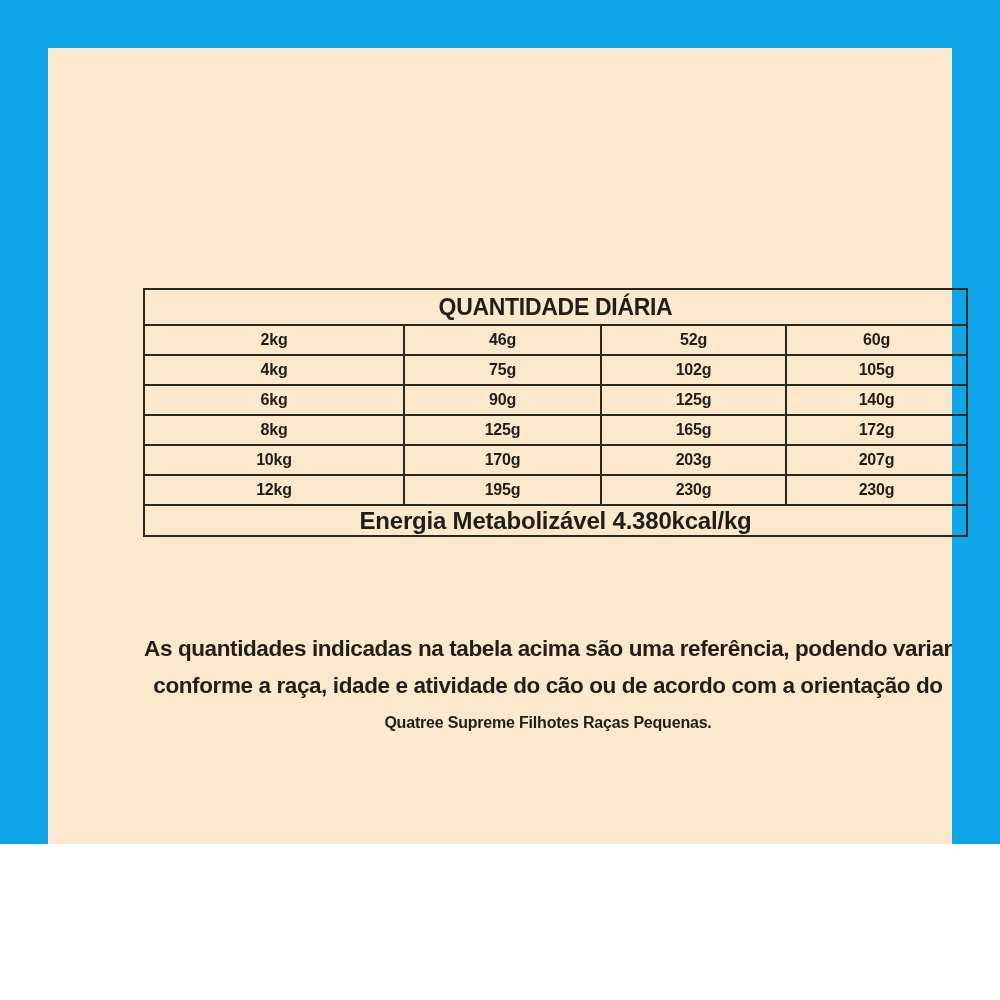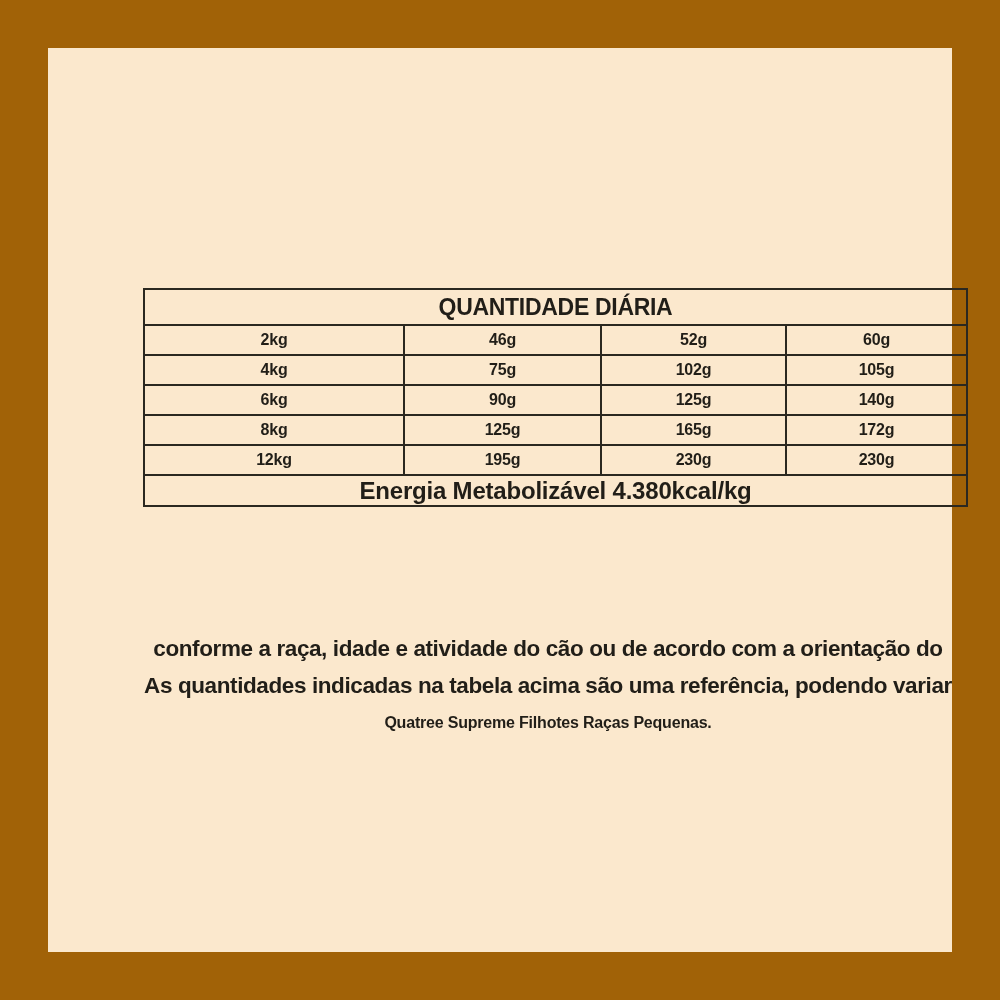--- a/index.html
+++ b/index.html
@@ -7,22 +7,22 @@
     padding: 0;
     width: 1000px;
     height: 1000px;
     background: #ffffff;
     font-family: "Liberation Sans", sans-serif;
     -webkit-font-smoothing: antialiased;
   }
   .page {
     position: relative;
     width: 1000px;
-    height: 1000px;
-    background: #a16207;
+    height: 844px;
+    background: #0ea5e9;
     overflow: hidden;
   }
   .paper {
     position: absolute;
     left: 48px;
     top: 48px;
     width: 904px;
     height: 904px;
     background: #fbe8cd;
   }
@@ -128,31 +128,37 @@
           <td>125g</td>
           <td>140g</td>
         </tr>
         <tr class="data-row">
           <td>8kg</td>
           <td>125g</td>
           <td>165g</td>
           <td>172g</td>
         </tr>
         <tr class="data-row">
+          <td>10kg</td>
+          <td>170g</td>
+          <td>203g</td>
+          <td>207g</td>
+        </tr>
+        <tr class="data-row">
           <td>12kg</td>
           <td>195g</td>
           <td>230g</td>
           <td>230g</td>
         </tr>
         <tr class="footer-row">
           <td colspan="4">Energia Metabolizável 4.380kcal/kg</td>
         </tr>
       </tbody>
     </table>
 
     <div class="note">
+      <div class="line">As quantidades indicadas na tabela acima são uma referência, podendo variar</div>
       <div class="line">conforme a raça, idade e atividade do cão ou de acordo com a orientação do</div>
-      <div class="line">As quantidades indicadas na tabela acima são uma referência, podendo variar</div>
       <div class="line-bold">Quatree Supreme Filhotes Raças Pequenas.</div>
     </div>
 
   </div>
 </div>
 
 </body></html>

